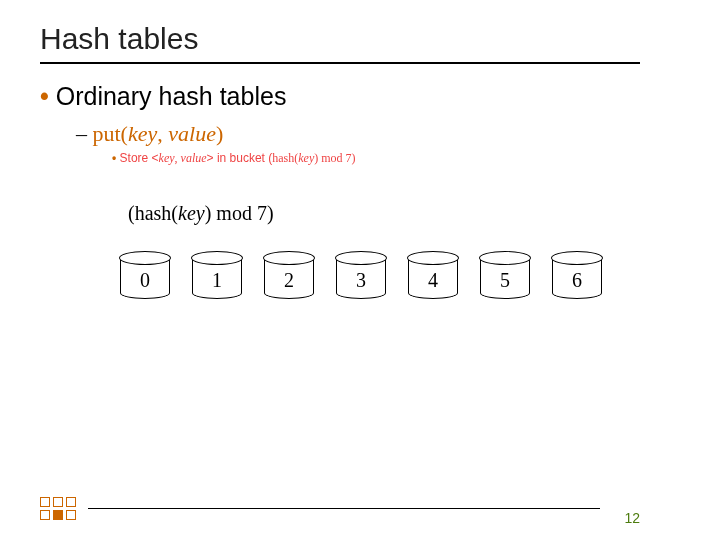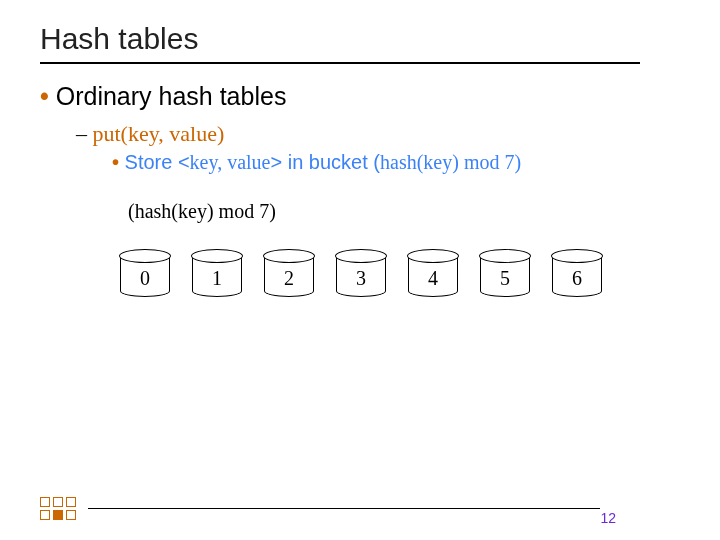--- a/index.html
+++ b/index.html
@@ -49,39 +49,39 @@
     margin-left: 36px;
     margin-top: 10px;
     color: #CC6600;
     font-family: "Times New Roman", serif;
   }
   .b2::before {
     content: "– ";
     color: #000;
   }
   .b3 {
-    font-size: 20px;
+    font-size: 12px;
     margin-left: 72px;
     margin-top: 4px;
-    color: #3b82f6;
+    color: #ef4444;
     font-family: Arial, sans-serif;
   }
   .b3::before {
     content: "• ";
     color: #CC6600;
     font-weight: bold;
   }
   .b3-cont {
     font-size: 20px;
     margin-left: 88px;
-    margin-top: 8px;
+    margin-top: 18px;
     color: #000;
     font-family: "Times New Roman", serif;
   }
-  .it { }
+  .it { font-style: italic; }
   .serif { font-family: "Times New Roman", serif; }
   .buckets {
     margin-top: 26px;
     margin-left: 80px;
     display: flex;
     gap: 22px;
   }
   .bucket {
     width: 50px;
     display: flex;
@@ -137,23 +137,23 @@
   }
   .sq.filled { background: #CC6600; }
   .footer-rule {
     flex: 1;
     border: none;
     border-top: 1.5px solid #000;
     margin: 0;
   }
   .pagenum {
     position: absolute;
-    right: 24px;
+    right: 0;
     bottom: 14px;
-    color: #6d28d9;
+    color: #4d7c0f;
     font-size: 14px;
     font-family: "Trebuchet MS", Verdana, sans-serif;
   }
 </style>
 </head>
 <body>
 
 <div class="slide">
 
   <div class="title">Hash tables</div>

